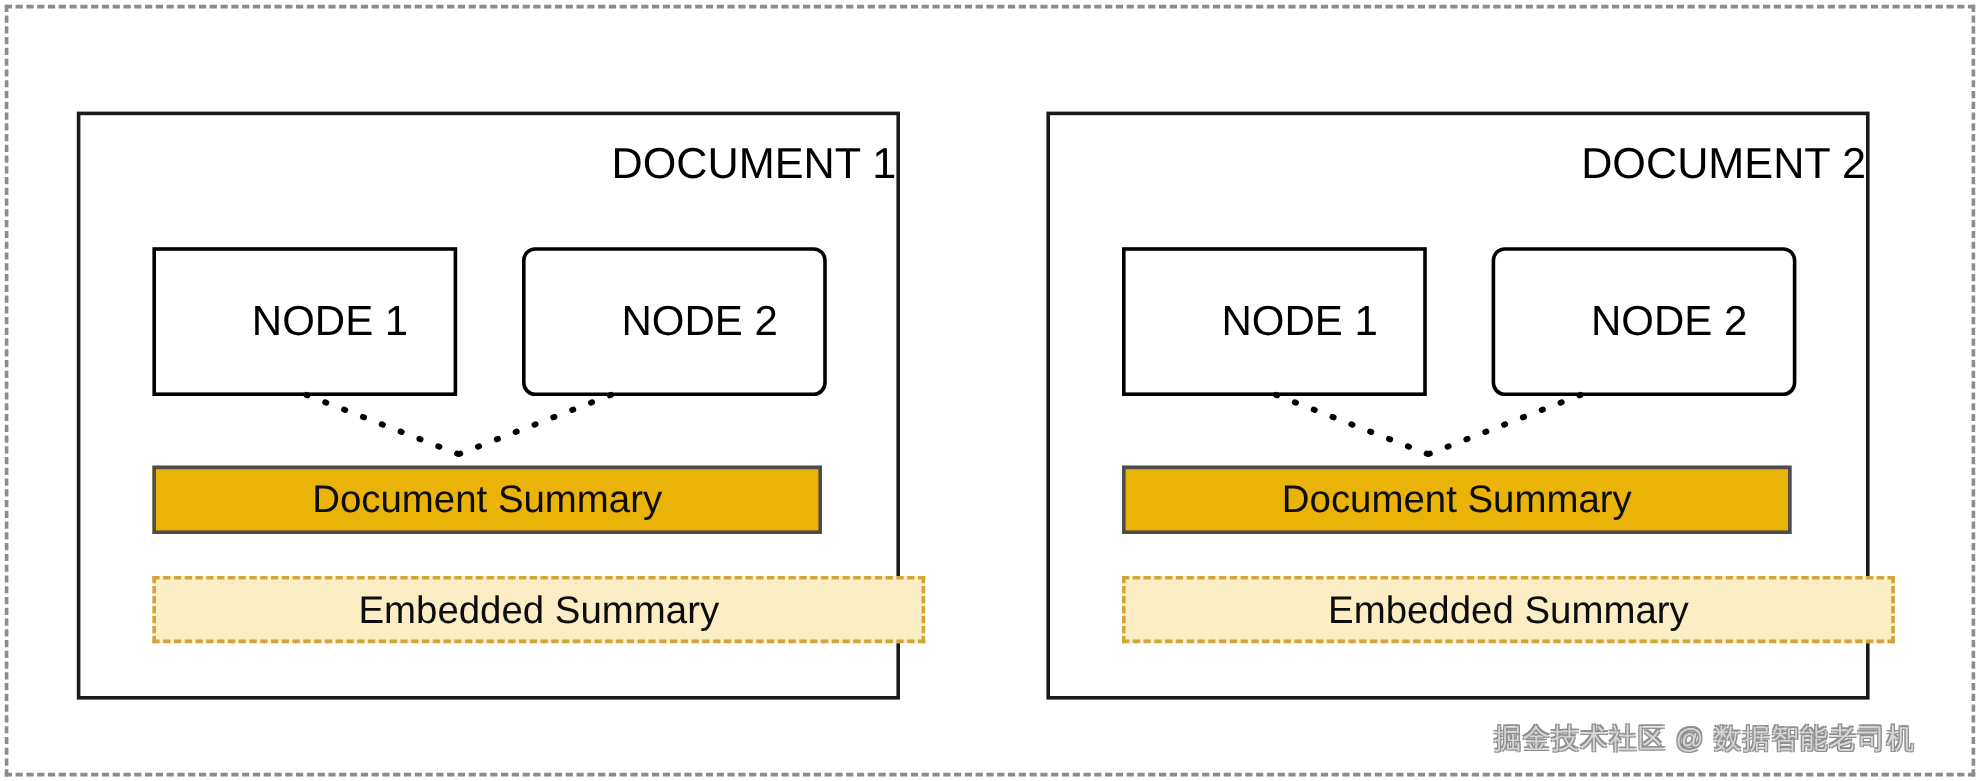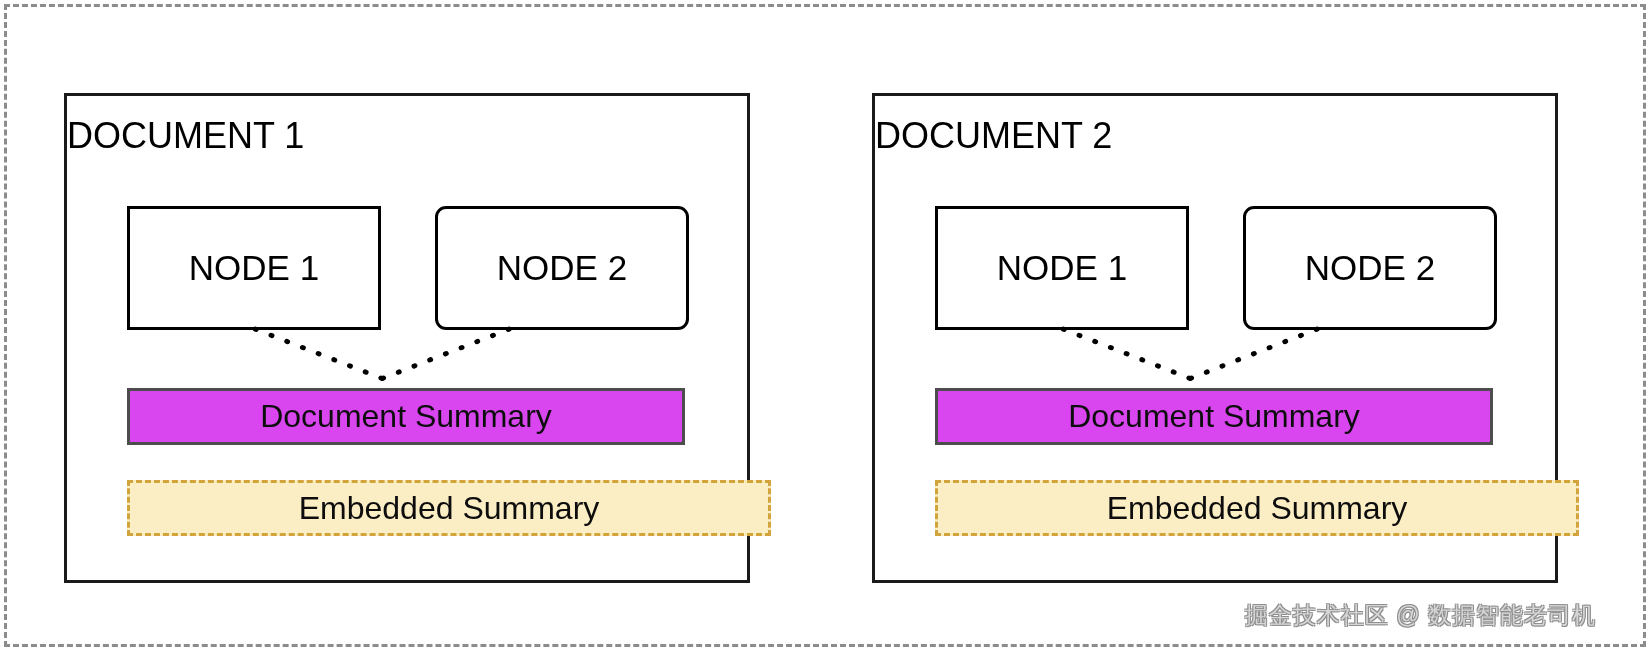--- a/index.html
+++ b/index.html
@@ -57,21 +57,21 @@
     box-sizing: border-box;
   }
   .document-box.doc-1 { left: 64px; }
   .document-box.doc-2 { left: 872px; }
 
   .document-title {
     position: absolute;
     left: 0;
     top: 19px;
     width: 100%;
-    text-align: left;
+    text-align: right;
     font-size: 36px;
     color: #000000;
     white-space: nowrap;
   }
 
   
   .node-box {
     position: absolute;
     top: 110px;
     width: 254px;
@@ -88,20 +88,21 @@
     left: 0;
     top: 0;
     width: 100%;
     height: 100%;
     display: flex;
     align-items: center;
     justify-content: center;
     font-size: 35px;
     color: #000000;
     white-space: nowrap;
+    padding-left: 21px;
   }
 
   
   .connector-svg {
     position: absolute;
     left: 0;
     top: 0;
     width: 100%;
     height: 100%;
     overflow: visible;
@@ -109,21 +110,21 @@
   }
 
   
   .summary-box {
     position: absolute;
     left: 60px;
     top: 292px;
     width: 558px;
     height: 57px;
     border: 3px solid #4d4d4d;
-    background: #d946ef;
+    background: #eab308;
     box-sizing: border-box;
     display: flex;
     align-items: center;
     justify-content: center;
   }
   .summary-label {
     font-size: 32px;
     color: #0d0d0d;
     white-space: nowrap;
   }

